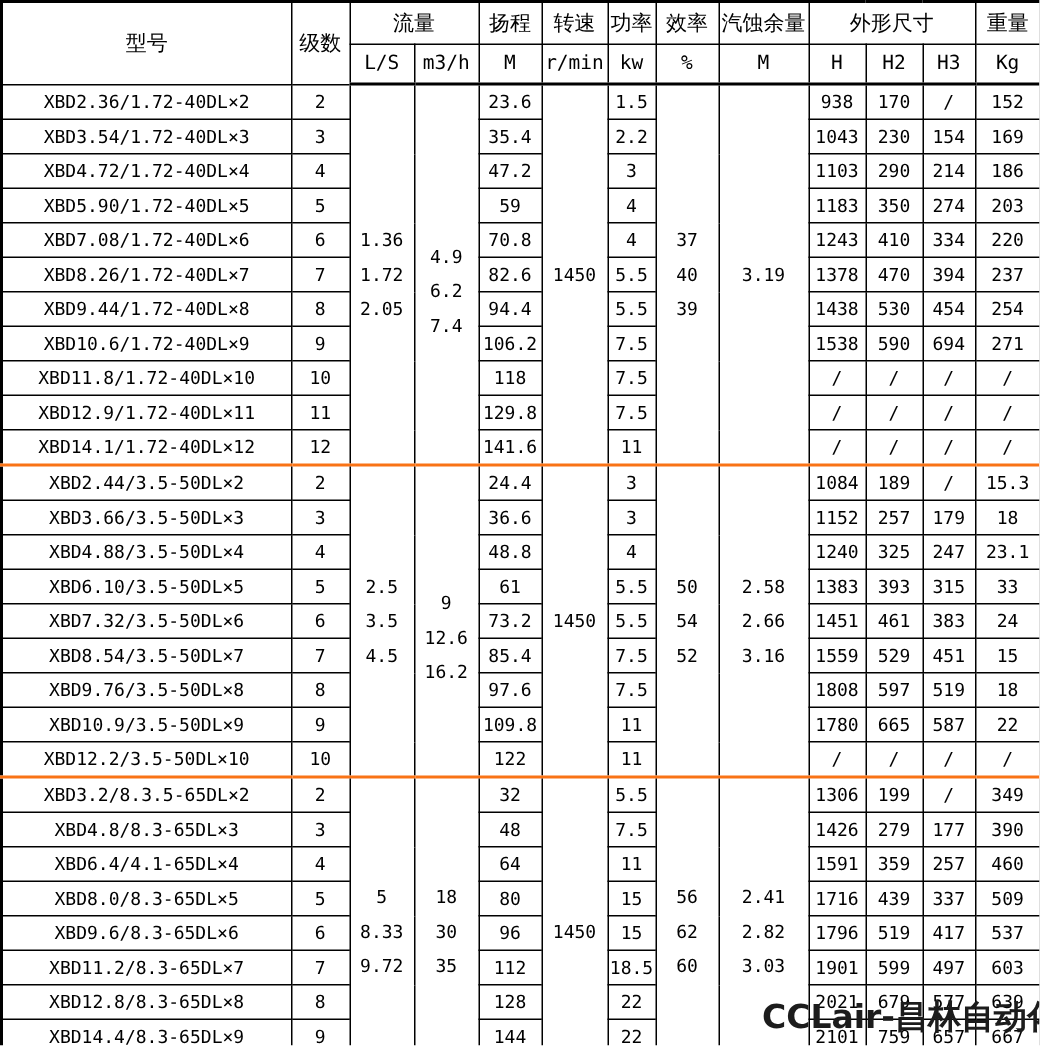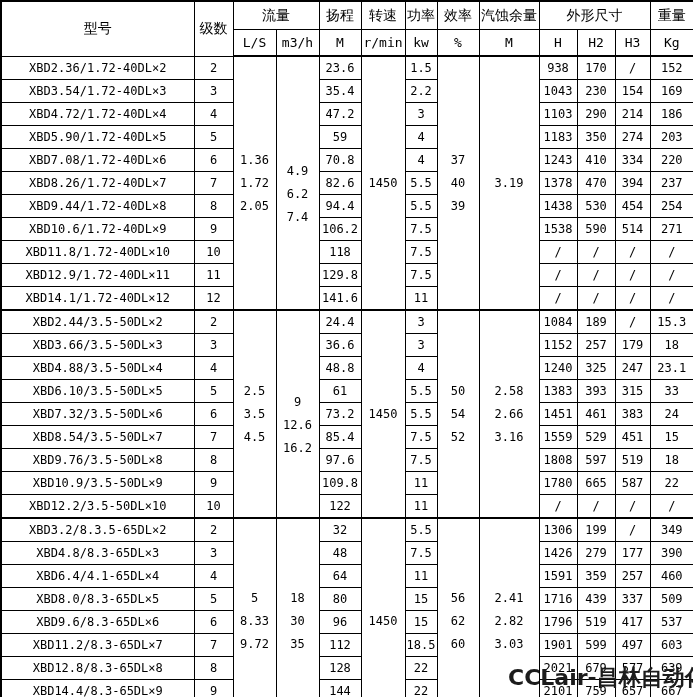--- a/index.html
+++ b/index.html
@@ -13,21 +13,21 @@
   }
   .spec th,.spec td{
     border:1px solid #000;text-align:center;vertical-align:middle;
     padding:0;font-weight:normal;overflow:hidden;white-space:nowrap;
   }
   .spec thead th{font-family:"DejaVu Sans","Liberation Sans",sans-serif;font-size:14px;}
   .spec thead tr.hrow1 th{height:27px;}
   .spec thead tr.hrow2 th{height:25px;font-size:13px;font-family:"DejaVu Sans Mono","DejaVu Sans",sans-serif;}
   .spec thead tr.hrow2 th{border-bottom:2px solid #000;margin-left:12px;}
   .spec tbody td{height:22px;font-size:12px;line-height:22px;}
-  .spec tbody tr.section-start td{border-top:2px solid #000000;}
+  .spec tbody tr.section-start td{border-top:2px solid #f97316;}
   .spec td.merged{vertical-align:middle;}
   .stack{line-height:23px;}
   .stack.half-down{transform:translateY(11px);}
   .watermark{
     position:absolute;left:508px;top:663px;z-index:5;pointer-events:none;
     font-family:"DejaVu Sans","Liberation Sans",sans-serif;
     font-size:22px;font-weight:600;color:#1c1c1c;letter-spacing:0px;white-space:nowrap;
   }
 </style>
 </head>
@@ -179,21 +179,21 @@
           <td>454</td>
           <td>254</td>
         </tr>
         <tr>
           <td>XBD10.6/1.72-40DL×9</td>
           <td>9</td>
           <td>106.2</td>
           <td>7.5</td>
           <td>1538</td>
           <td>590</td>
-          <td>514</td>
+          <td>694</td>
           <td>271</td>
         </tr>
         <tr>
           <td>XBD11.8/1.72-40DL×10</td>
           <td>10</td>
           <td>118</td>
           <td>7.5</td>
           <td>/</td>
           <td>/</td>
           <td>/</td>

